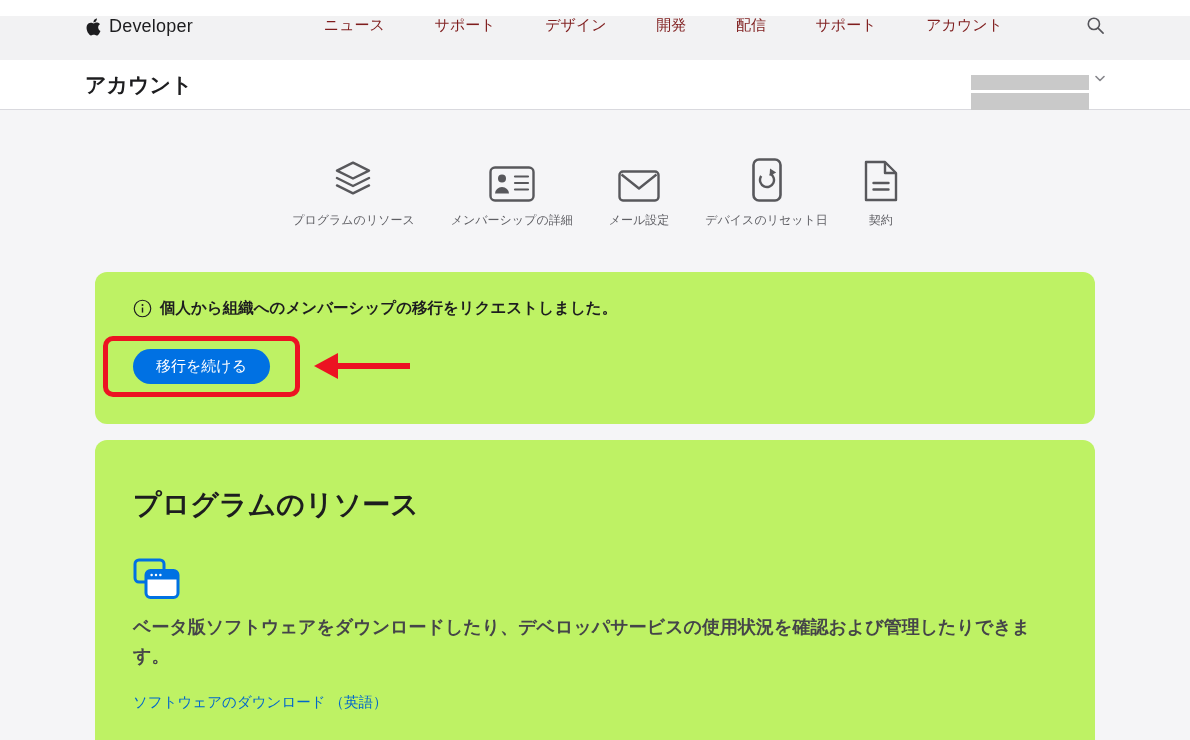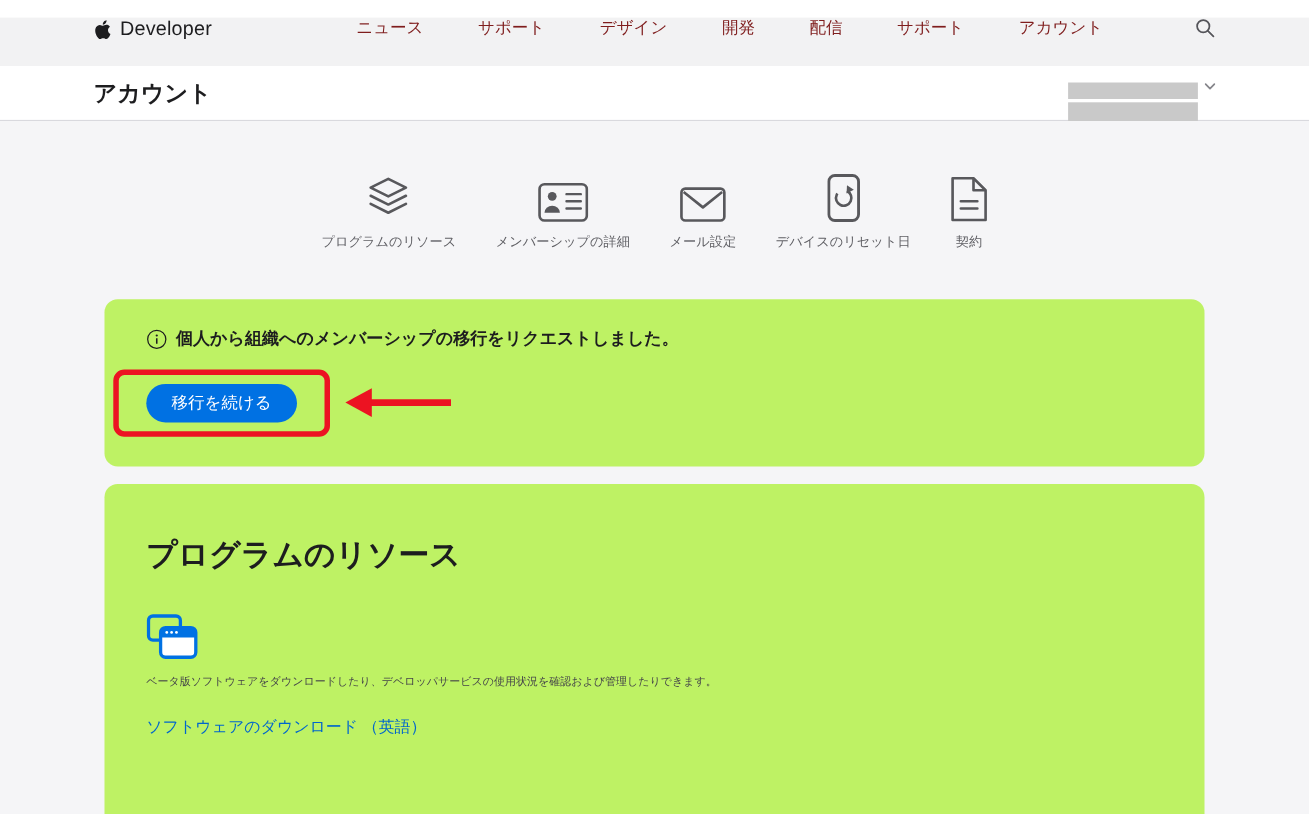--- a/index.html
+++ b/index.html
@@ -53,21 +53,21 @@
     font-size:15px; border:none; border-radius:18px; padding:8px 23px;
     cursor:pointer; font-family:inherit; }
   .red-box { position:absolute; top:-13px; bottom:-13px; left:-30px; right:-30px;
     border:5px solid #ec1322; border-radius:10px; pointer-events:none; }
 
   
   .card-resources { margin-top:16px; padding:46px 38px 40px 38px; height:320px; }
   .resources-title { font-size:28px; font-weight:600; color:#1d1d1f; }
   .res-icon { margin-top:34px; }
   .res-subheading { margin-top:16px; font-size:17px; font-weight:700; color:#1d1d1f; }
-  .res-body { margin-top:13px; font-size:10px; color:#454549; line-height:1.6; }
+  .res-body { margin-top:13px; font-size:18px; color:#454549; line-height:1.6;font-weight:bold; }
   .res-link { margin-top:22px; display:flex; align-items:center; gap:9px;
     color:#0066cc; font-size:14.5px; text-decoration:none; cursor:pointer; width:fit-content; }
 
   svg { display:block; }
 </style>
 </head>
 <body>
 
 <header class="topnav">
   <div class="topnav-inner">

